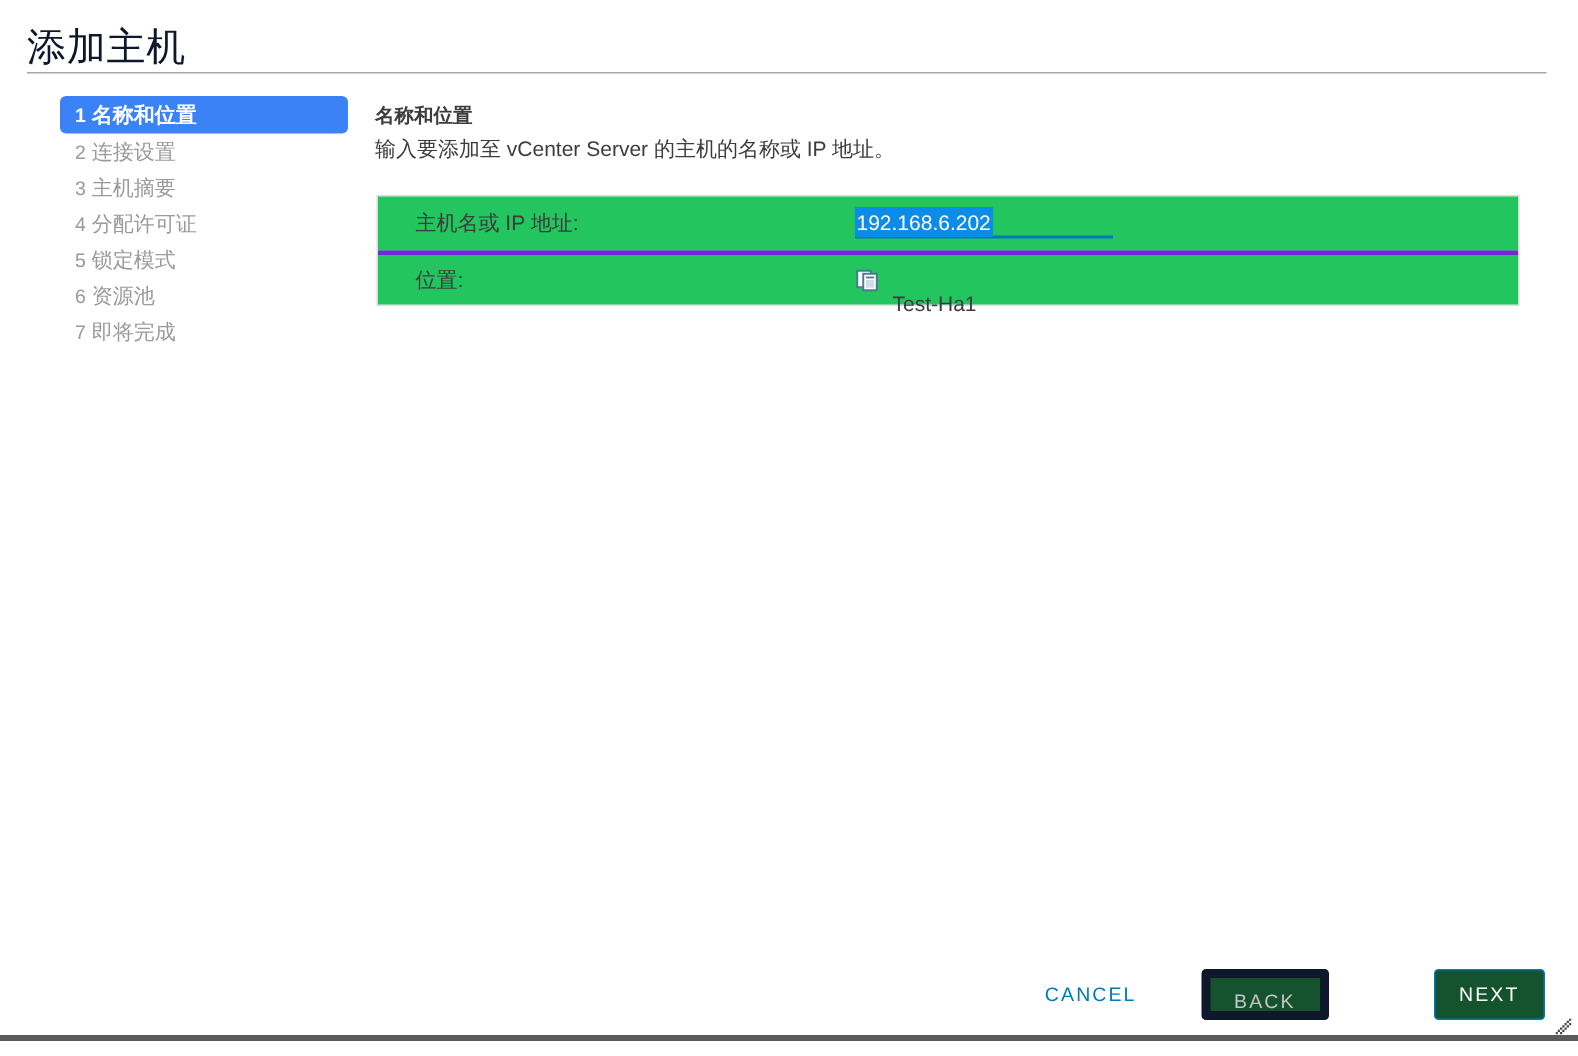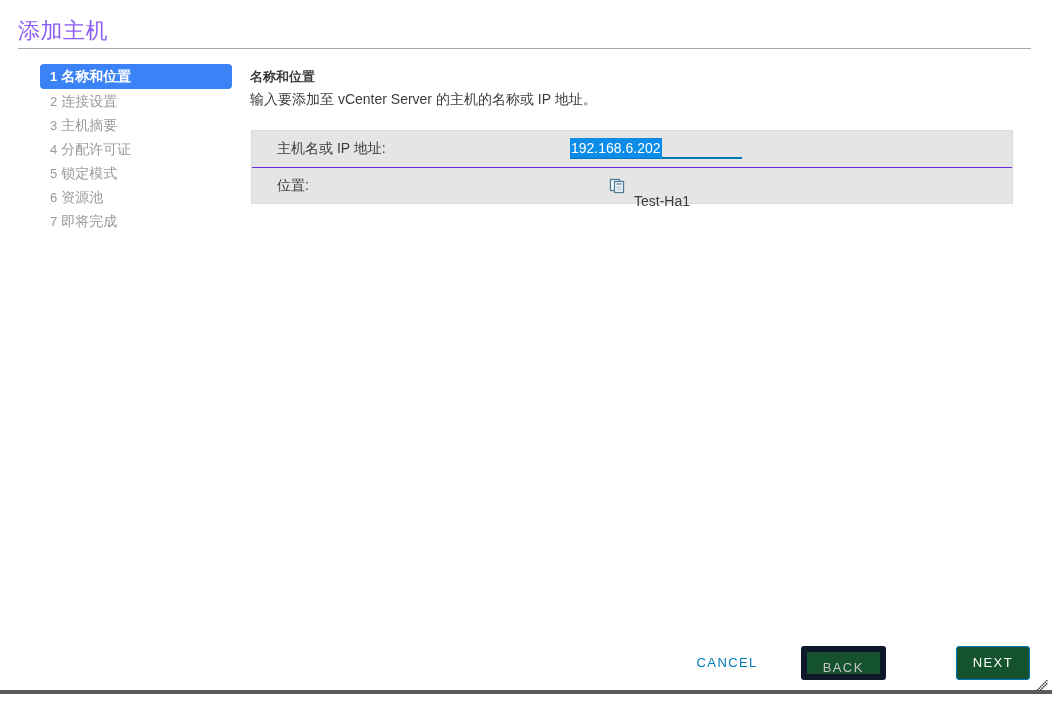--- a/index.html
+++ b/index.html
@@ -23,23 +23,23 @@
     position: absolute;
     left: 0;
     top: 0;
     width: 1052px;
     height: 50px;
   }
   .wizard-title {
     position: absolute;
     left: 18px;
     top: 18px;
-    font-size: 22px;
+    font-size: 26px;
     font-weight: 400;
-    color: #8b5cf6;
+    color: #0f172a;
     letter-spacing: 0.5px;
     line-height: 26px;
     white-space: nowrap;
   }
   .header-divider {
     position: absolute;
     left: 18px;
     top: 48px;
     width: 1013px;
     height: 1px;
@@ -108,25 +108,24 @@
     width: 762px;
     border: 1px solid #dcdcdc;
     box-sizing: border-box;
     background: #fafafa;
   }
   .form-row {
     display: flex;
     align-items: center;
     height: 36px;
     box-sizing: border-box;
-    background: #e5e5e5;
+    background: #22c55e;
   }
   .form-row + .form-row {
-    border-top: 1px solid #6d28d9;
-    gap: 39px;
+    border-top: 3px solid #6d28d9;
   }
   .form-label {
     width: 318px;
     padding-left: 25px;
     box-sizing: border-box;
     font-size: 14px;
     color: #3c3c3c;
     white-space: nowrap;
   }
   .form-value {

